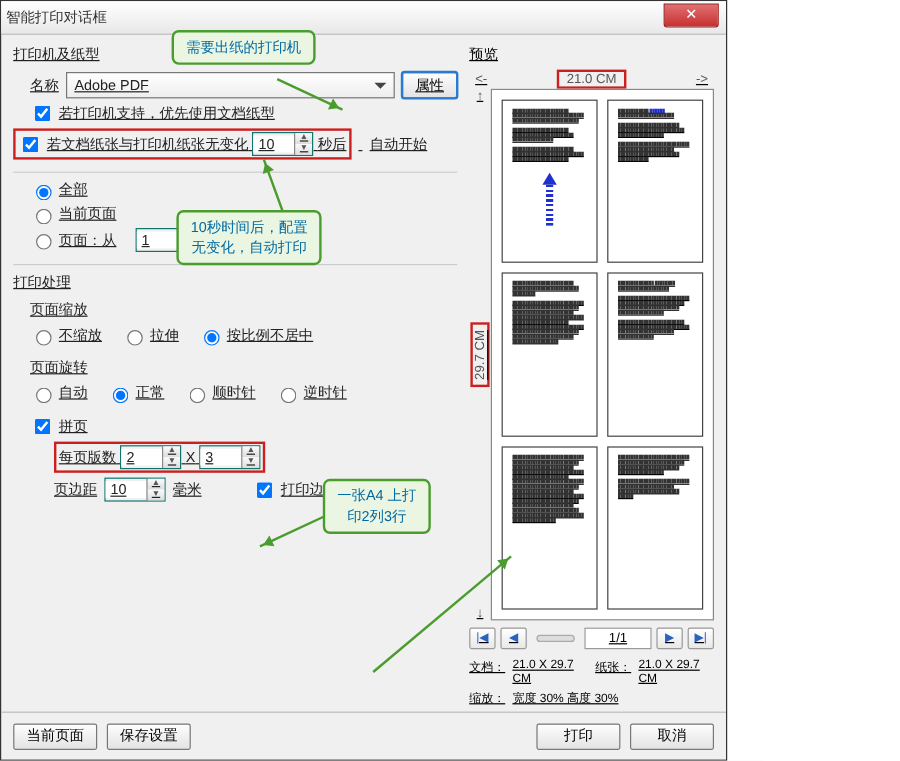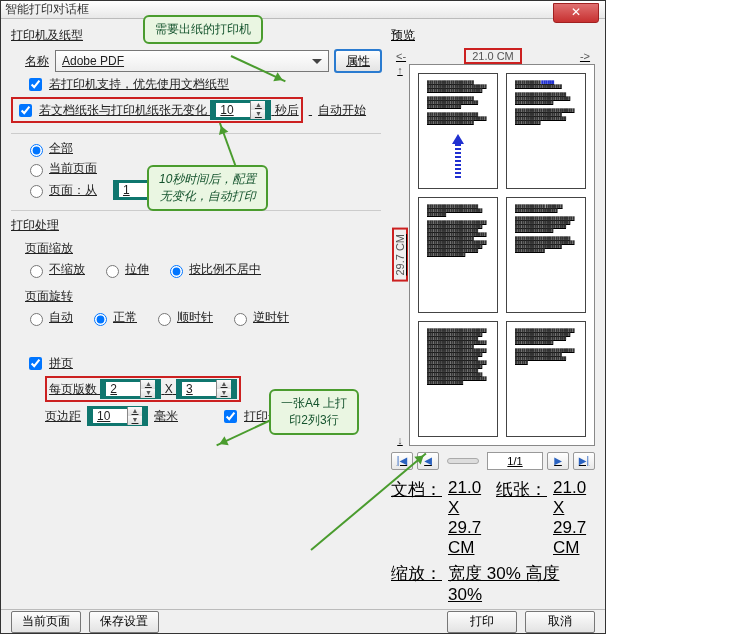--- a/index.html
+++ b/index.html
@@ -14,21 +14,21 @@
 .section { margin-bottom: 10px; text-decoration: underline; }
 .sec-title { font-size: 12px; margin-bottom: 6px; display: block; }
 .row { display: flex; align-items: center; gap: 6px; margin: 3px 0; }
 .combo { flex: 1; height: 22px; border: 1px solid #777; background: linear-gradient(#fff,#eee); display: flex; align-items: center; padding: 0 6px; position: relative; font-size: 12px; }
 .combo::after { content: ""; position: absolute; right: 6px; top: 8px; border: 5px solid transparent; border-top-color: #444; }
 .btn { height: 22px; padding: 0 10px; border: 1px solid #777; background: linear-gradient(#fdfdfd,#e3e3e3); font-size: 12px; cursor: pointer; border-radius: 2px; }
 .btn.hl { outline: 2px solid #2a7bd0; outline-offset: -1px; }
 .chk { display: flex; align-items: center; gap: 4px; }
 .chk input { width: 13px; height: 13px; }
 .redbox { border: 2px solid #cc2020; padding: 1px 2px; display: inline-flex; align-items: center; }
-.spin { display: inline-flex; align-items: center; border: 6px solid #0f766e; height: 20px; }
+.spin { display: inline-flex; align-items: center; border: 1px solid #0f766e; height: 20px; }
 .spin .num { width: 34px; text-align: left; padding: 0 4px; font-size: 12px; background: #fff; }
 .spin .arrows { width: 15px; display: flex; flex-direction: column; }
 .spin .arrows span { height: 9px; border-left: 1px solid #888; background: linear-gradient(#fafafa,#ddd); font-size: 7px; text-align: center; line-height: 8px; color: #555; cursor: pointer; }
 .hr { border-top: 1px solid #ccc; margin: 6px 0; }
 .indent { padding-left: 14px; }
 .radio { display: inline-flex; align-items: center; gap: 3px; margin-right: 10px; }
 .radio input { width: 13px; height: 13px; }
 .preview-area { display: flex; flex-direction: column; height: 100%; text-decoration: underline; }
 .pv-title { font-size: 12px; margin-bottom: 4px; }
 .pv-ruler-top { display: flex; align-items: center; font-size: 11px; color: #555; }
@@ -42,26 +42,26 @@
 .page { border: 1px solid #444; background: #fff; position: relative; overflow: hidden; padding: 6px 8px; }
 .fake-text { font-size: 3px; line-height: 4px; color: #333; word-break: break-all; }
 .fake-text .blue { color: #2030d0; font-weight: bold; }
 .blue-arrow { width: 12px; height: 50px; margin: 4px auto; position: relative; }
 .blue-arrow::before { content: ""; position: absolute; left: 0; top: 0; border: 6px solid transparent; border-bottom: 10px solid #2030d0; }
 .blue-arrow::after { content: ""; position: absolute; left: 3px; top: 12px; width: 6px; height: 38px; background: repeating-linear-gradient(#2030d0 0 2px, transparent 2px 4px); }
 .nav { display: flex; align-items: center; justify-content: center; gap: 4px; margin-top: 6px; }
 .nav .nbtn { width: 22px; height: 18px; border: 1px solid #999; background: linear-gradient(#fff,#e8e8e8); color: #2a62c0; font-size: 10px; text-align: center; line-height: 16px; cursor: pointer; border-radius: 2px; }
 .nav .slider { flex: 1; height: 6px; background: #ddd; border: 1px solid #aaa; border-radius: 3px; margin: 0 4px; }
 .nav .pgnum { width: 56px; height: 18px; border: 1px solid #999; background: #fff; font-size: 11px; text-align: center; line-height: 16px; }
-.info { font-size: 17px; margin-top: 8px; display: grid; grid-template-columns: auto 1fr auto 1fr; row-gap: 4px; column-gap: 6px; }
+.info { font-size: 10px; margin-top: 8px; display: grid; grid-template-columns: auto 1fr auto 1fr; row-gap: 4px; column-gap: 6px; }
 .footer { height: 40px; border-top: 1px solid #bbb; display: flex; align-items: center; padding: 0 10px; gap: 8px; }
 .footer .spacer { flex: 1; }
-.callout { position: absolute; background: #eaf6e2; border: 2px solid #4a9c2e; border-radius: 6px; padding: 4px 10px; font-size: 12px; color: #14532d; text-align: center; z-index: 20; white-space: nowrap; }
+.callout { position: absolute; background: #eaf6e2; border: 2px solid #4a9c2e; border-radius: 6px; padding: 4px 10px; font-size: 12px; color: #0369a1; text-align: center; z-index: 20; white-space: nowrap; }
 .callout.c1 { left: 142px; top: -4px; }
-.callout.c2 { left: 146px; top: 146px; font-style: italic; }
+.callout.c2 { left: 146px; top: 146px; }
 .callout.c3 { left: 268px; top: 370px; }
 .callout.c4 { left: 198px; top: 520px; }
 .leader { position: absolute; background: #4a9c2e; height: 2px; transform-origin: left center; z-index: 19; }
 .leader::after { content: ""; position: absolute; right: -2px; top: -4px; border: 5px solid transparent; border-left: 8px solid #4a9c2e; }
 </style>
 </head>
 <body>
 
 <div class="window">
   <div class="titlebar">
@@ -185,21 +185,21 @@
             <label class="radio">
                 <input type="radio" name="rt" style="">
                 <span>顺时针</span>
               </label>
             <label class="radio">
                 <input type="radio" name="rt" style="">
                 <span>逆时针</span>
               </label>
           </div>
 
-          <div class="row chk" style="margin-top:28px;">
+          <div class="row chk" style="margin-top:10px;">
             <input type="checkbox" checked="" style="">
               <span>拼页</span>
           </div>
           <div class="row" style="padding-left:20px;">
             <span class="redbox">
               <span>每页版数</span>&nbsp;
               <span class="spin">
                   <span class="num">2</span>
                   <span class="arrows">
                     <span>▲</span>

